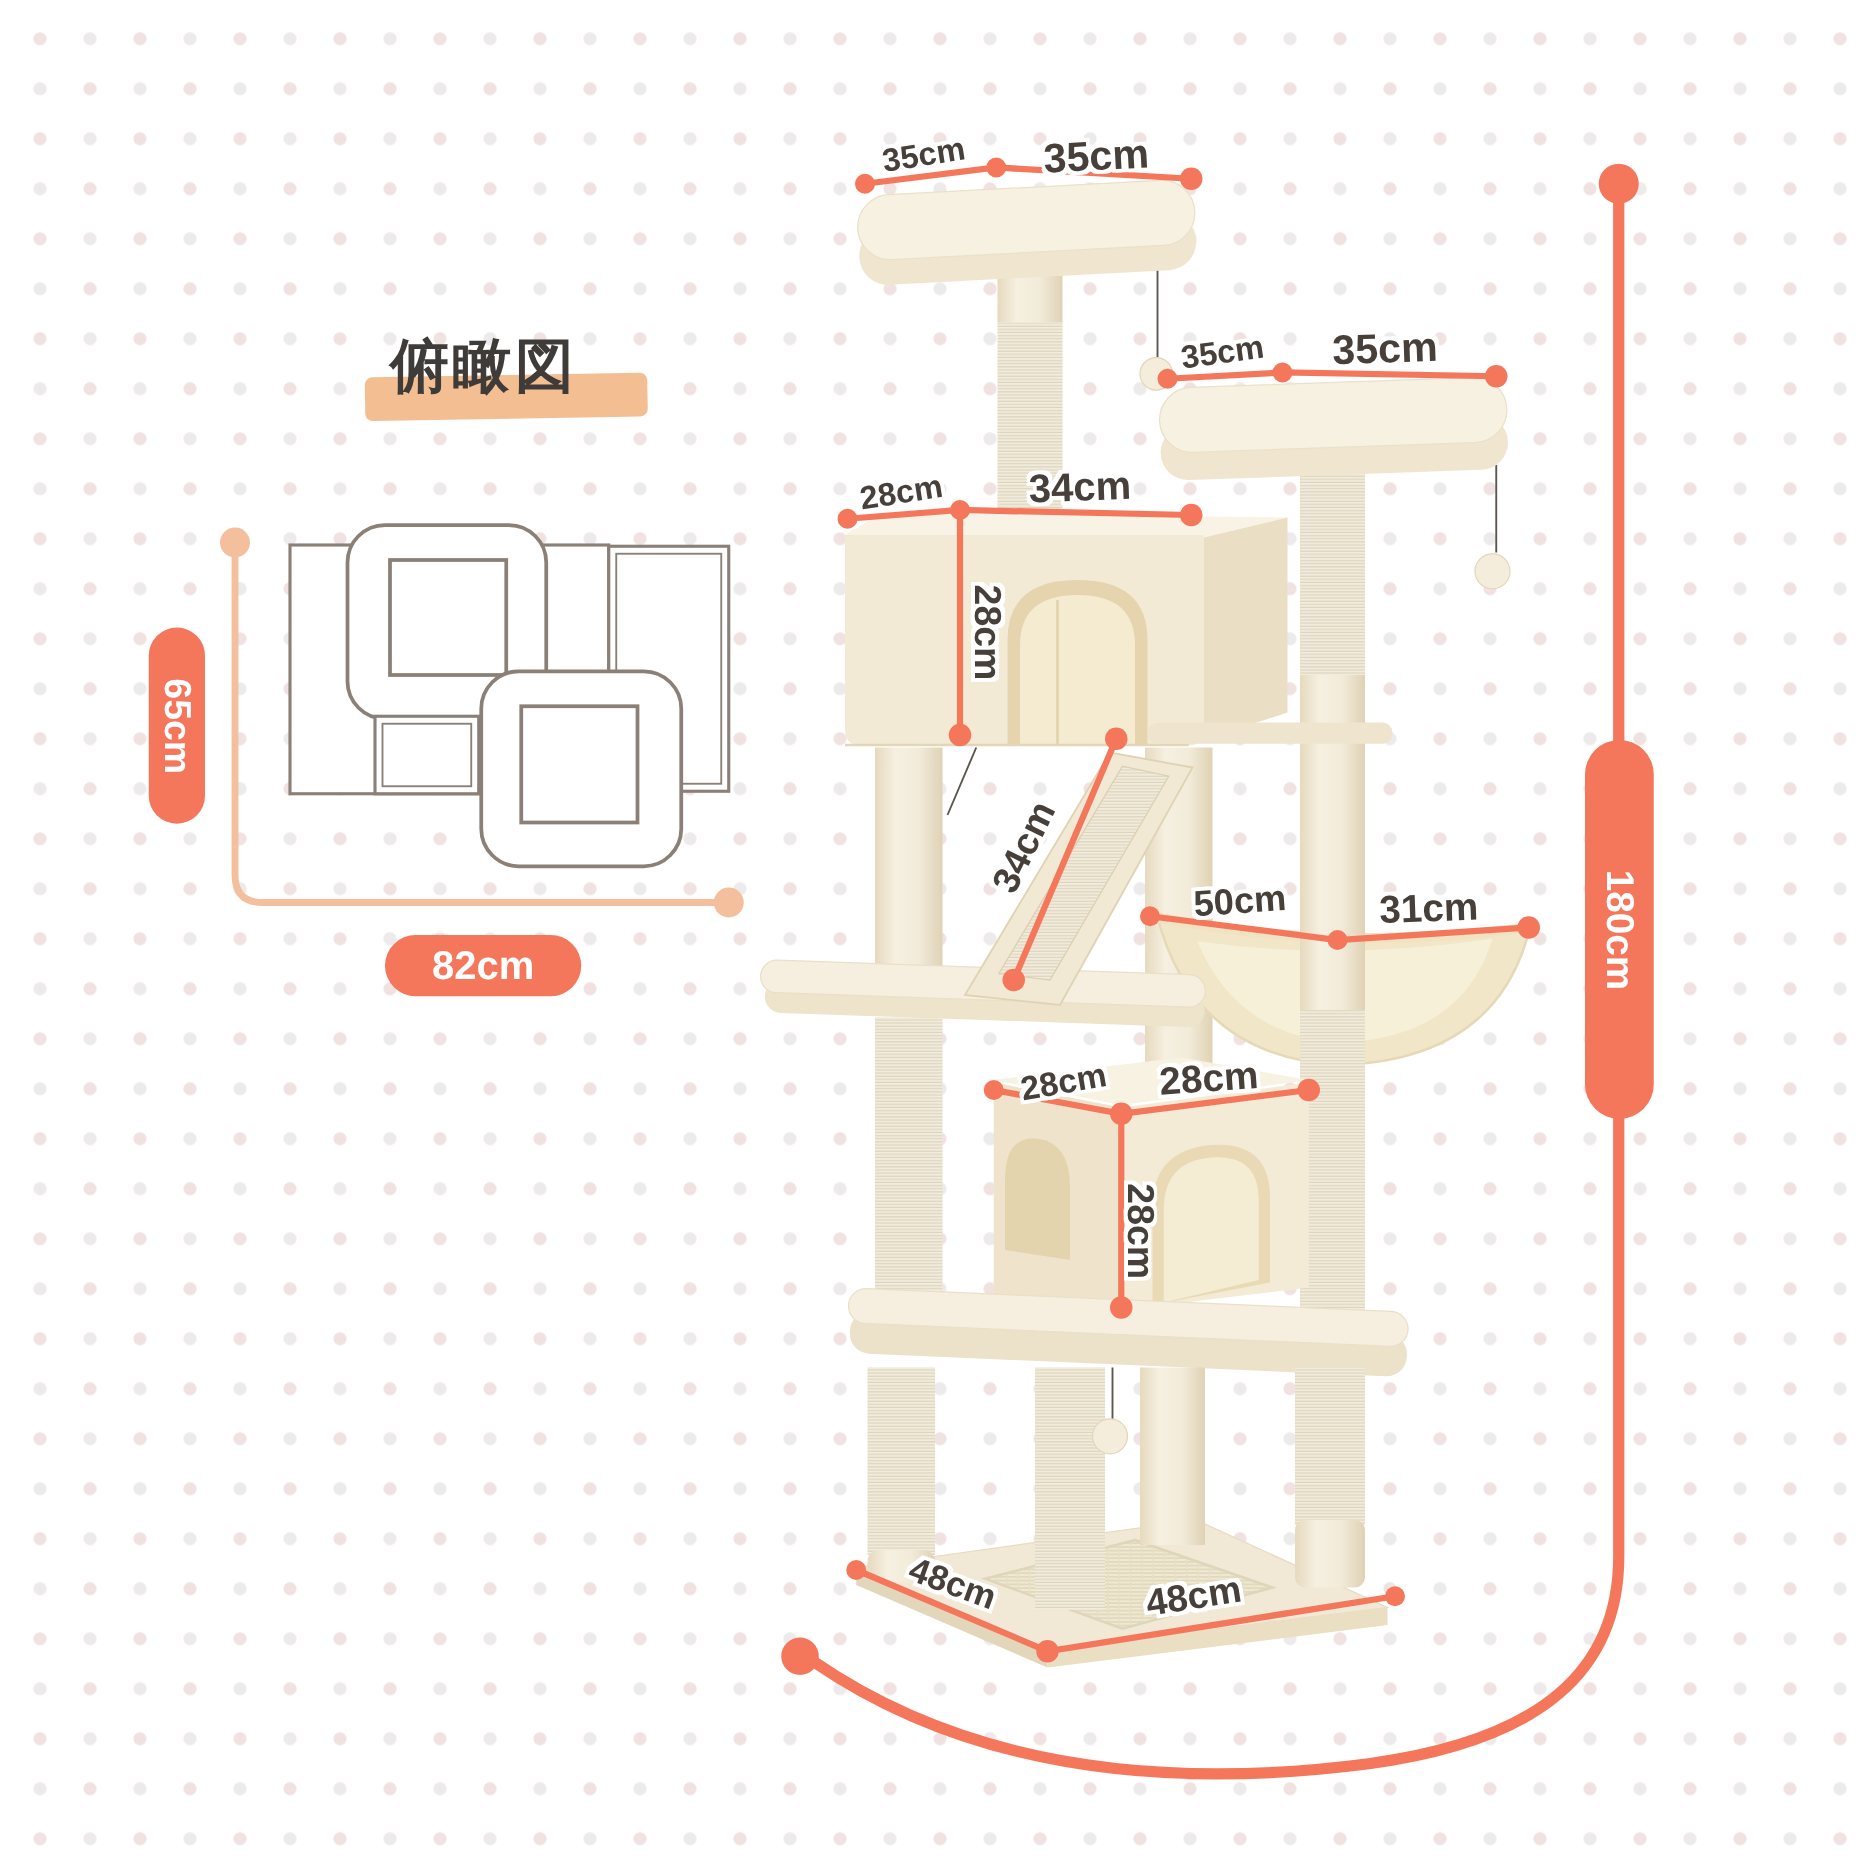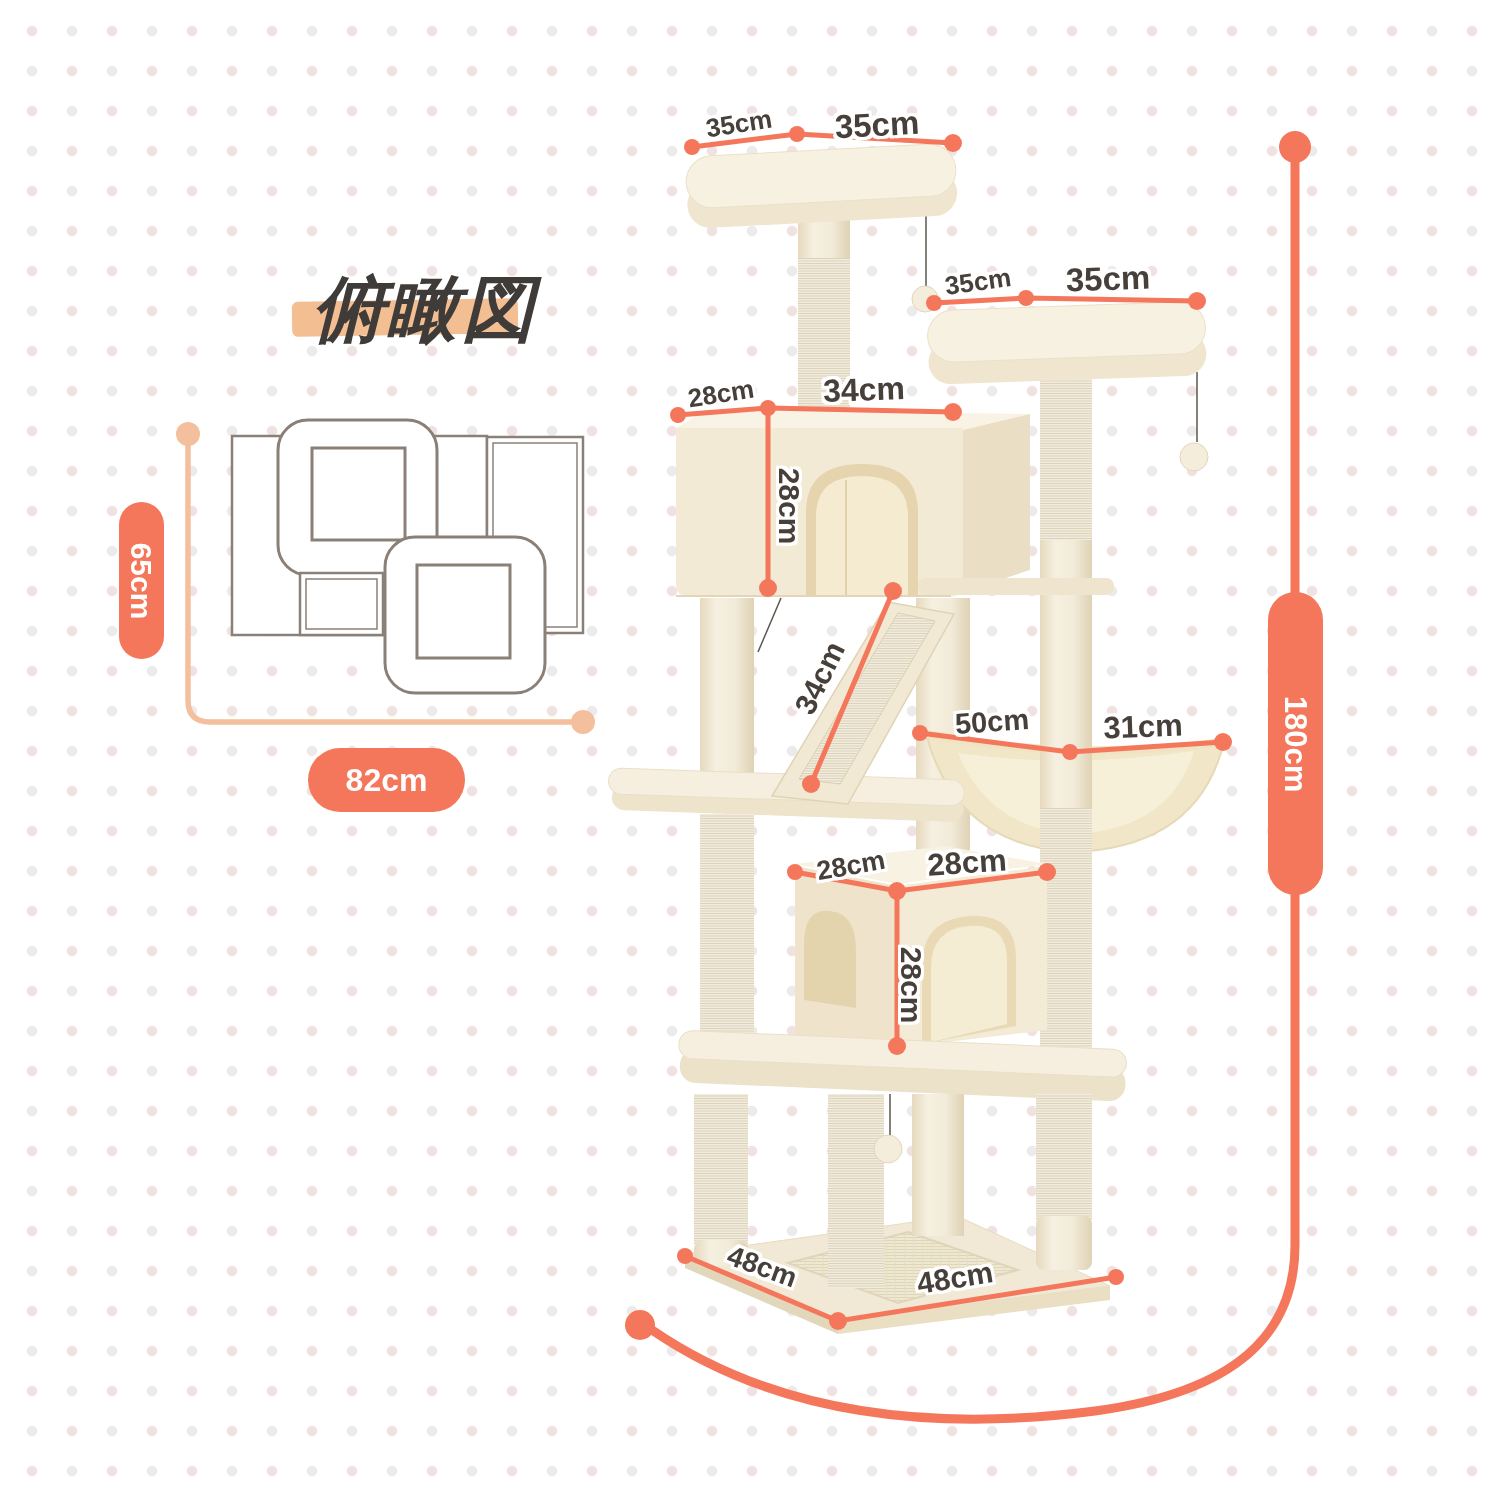--- a/index.html
+++ b/index.html
@@ -29,22 +29,22 @@
     display:flex; align-items:center; justify-content:center;
     color:#ffffff; font-weight:700;
   }
   .pill span { white-space:nowrap; }
   .pill.vertical span { transform:rotate(90deg); }
   .title-hl {
     position:absolute; left:292px; top:300px; width:226px; height:35px;
     background:#F2BE92; border-radius:6px; transform:rotate(-1deg);
   }
   .title-text {
-    position:absolute; left:312px; top:262px; font-size:72px; font-weight:700;
-    color:#3F3B38; letter-spacing:3px; white-space:nowrap;font-style:italic;
+    position:absolute; left:312px; top:262px; font-size:47px; font-weight:700;
+    color:#3F3B38; letter-spacing:3px; white-space:nowrap;
   }
 </style>
 </head>
 <body>
 
 <div class="canvas">
 
   <svg class="scene" viewBox="0 0 1500 1500">
     <defs>
       <linearGradient id="postGrad" x1="0" y1="0" x2="1" y2="0">
@@ -209,21 +209,21 @@
       <circle cx="640" cy="1325" r="15" fill="#F4775B"></circle>
     </g>
   </svg>
 
   <div class="title-hl"></div>
   <div class="title-text">俯瞰図</div>
 
   <div class="pill vertical" style="left:119px; top:502px; width:45px; height:157px;">
     <span style="font-size:30px;">65cm</span>
   </div>
-  <div class="pill" style="left:308px; top:748px; width:157px; height:64px;">
+  <div class="pill" style="left:308px; top:748px; width:157px; height:49px;">
     <span style="font-size:32px;">82cm</span>
   </div>
   <div class="pill vertical" style="left:1268px; top:592px; width:55px; height:303px;">
     <span style="font-size:31px;">180cm</span>
   </div>
 
   <div class="m-label" style="left:739px; top:124px; font-size:26px; transform:translate(-50%,-50%) rotate(-9deg);">35cm</div>
   <div class="m-label" style="left:877px; top:125px; font-size:33px; transform:translate(-50%,-50%) rotate(-3deg);">35cm</div>
   <div class="m-label" style="left:978px; top:282px; font-size:26px; transform:translate(-50%,-50%) rotate(-8deg);">35cm</div>
   <div class="m-label" style="left:1108px; top:279px; font-size:33px; transform:translate(-50%,-50%) rotate(-2deg);">35cm</div>

